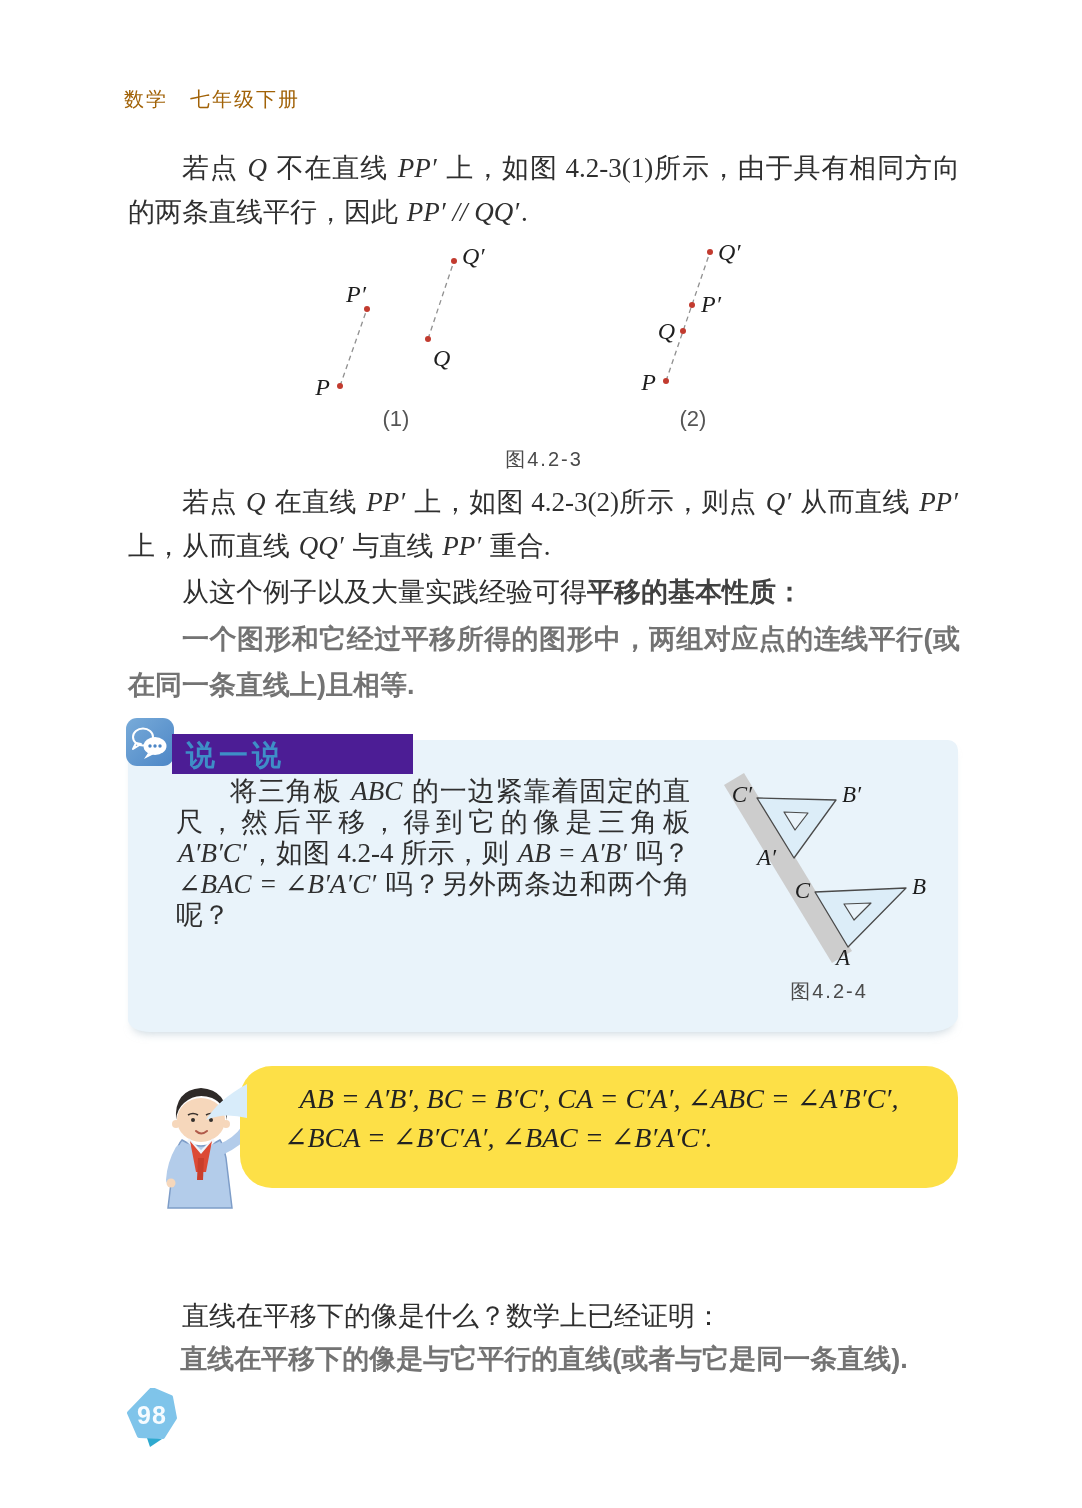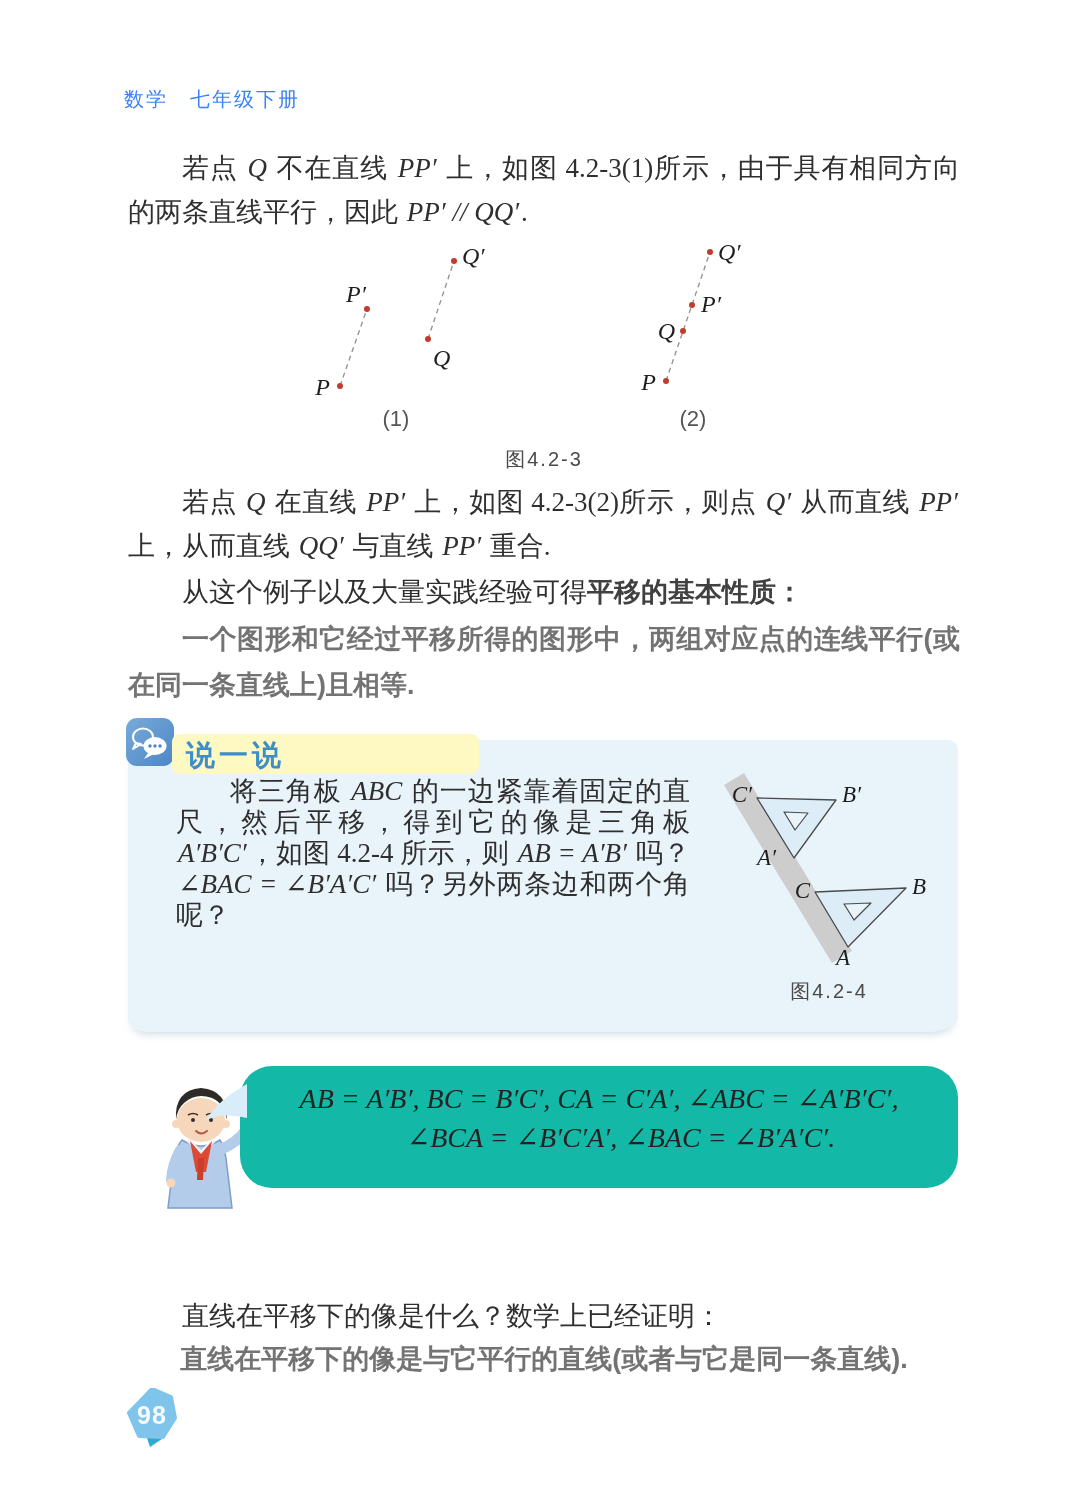--- a/index.html
+++ b/index.html
@@ -1,44 +1,44 @@
 <!DOCTYPE html>
 <html><head>
 <meta charset="utf-8">
 <style>
   html,body{margin:0;padding:0;background:#fff;}
   .page{position:relative;width:1082px;height:1508px;background:#ffffff;overflow:hidden;
         font-family:"Liberation Serif","DejaVu Serif",serif;color:#2f2f2f;}
   .abs{position:absolute;}
   .header{left:124px;top:86px;font-family:"Liberation Sans","DejaVu Sans",sans-serif;
-          font-size:20px;color:#3b82f6;letter-spacing:2px;}
+          font-size:20px;color:#a16207;letter-spacing:2px;}
   .body-par{width:832px;font-size:27px;line-height:44px;text-align:justify;margin:0;}
   .indent{text-indent:2em;}
   .math{font-style:italic;font-family:"Liberation Serif","DejaVu Serif",serif;padding:0 2px;}
   .orange-strong{color:#404040;font-family:"Liberation Sans","DejaVu Sans",sans-serif;font-weight:bold;}
   .orange-par{color:#737373;font-family:"Liberation Sans","DejaVu Sans",sans-serif;
               font-weight:bold;font-size:27px;line-height:46px;margin:0;}
   .center{text-align:center;}
   .fig-caption{font-family:"Liberation Sans","DejaVu Sans",sans-serif;font-size:20px;
                color:#4a4a4a;letter-spacing:2px;text-align:center;}
   
   .say-box{left:128px;top:740px;width:830px;height:292px;background:#e9f3fa;
            border-radius:10px 10px 30px 22px / 10px 10px 16px 12px;
            box-shadow:0 7px 9px -5px rgba(168,188,200,.55);}
-  .say-strip{position:absolute;left:44px;top:-6px;width:307px;height:40px;background:#fef9c3;border-radius:8px;}
+  .say-strip{position:absolute;left:44px;top:-6px;width:241px;height:40px;background:#4c1d95;border-radius:0;}
   .say-title{position:absolute;left:14px;top:2px;font-family:"Liberation Sans","DejaVu Sans",sans-serif;
              font-size:29px;font-weight:bold;color:#3e8ec7;letter-spacing:4px;}
   .say-icon{position:absolute;left:-2px;top:-22px;}
   .say-text{position:absolute;left:48px;top:36px;width:514px;font-size:27px;line-height:31px;
             text-align:justify;text-indent:2em;}
   .fig424{position:absolute;left:570px;top:22px;width:262px;}
   
-  .bubble{left:240px;top:1066px;width:718px;height:122px;background:#14b8a6;border-radius:32px;}
+  .bubble{left:240px;top:1066px;width:718px;height:122px;background:#fde047;border-radius:32px;}
   .bubble-tail{position:absolute;left:-36px;top:12px;}
-  .bubble-line{font-size:28px;font-style:italic;color:#222;text-align:center;}
+  .bubble-line{font-size:28px;font-style:italic;color:#222;}
   .bl1{margin-top:16px;text-align:center;}
   .bl2{margin-top:6px;padding-left:44px;}
   .fig-label{font-style:italic;font-size:24px;fill:#1e1e1e;
              font-family:"Liberation Serif","DejaVu Serif",serif;}
   .fig-sublabel{font-size:22px;fill:#555;font-family:"Liberation Sans","DejaVu Sans",sans-serif;}
   .badge-num{font-family:"Liberation Sans","DejaVu Sans",sans-serif;font-size:25px;font-weight:bold;
              fill:#f6fbff;letter-spacing:1px;}
 </style>
 </head>
 <body>

